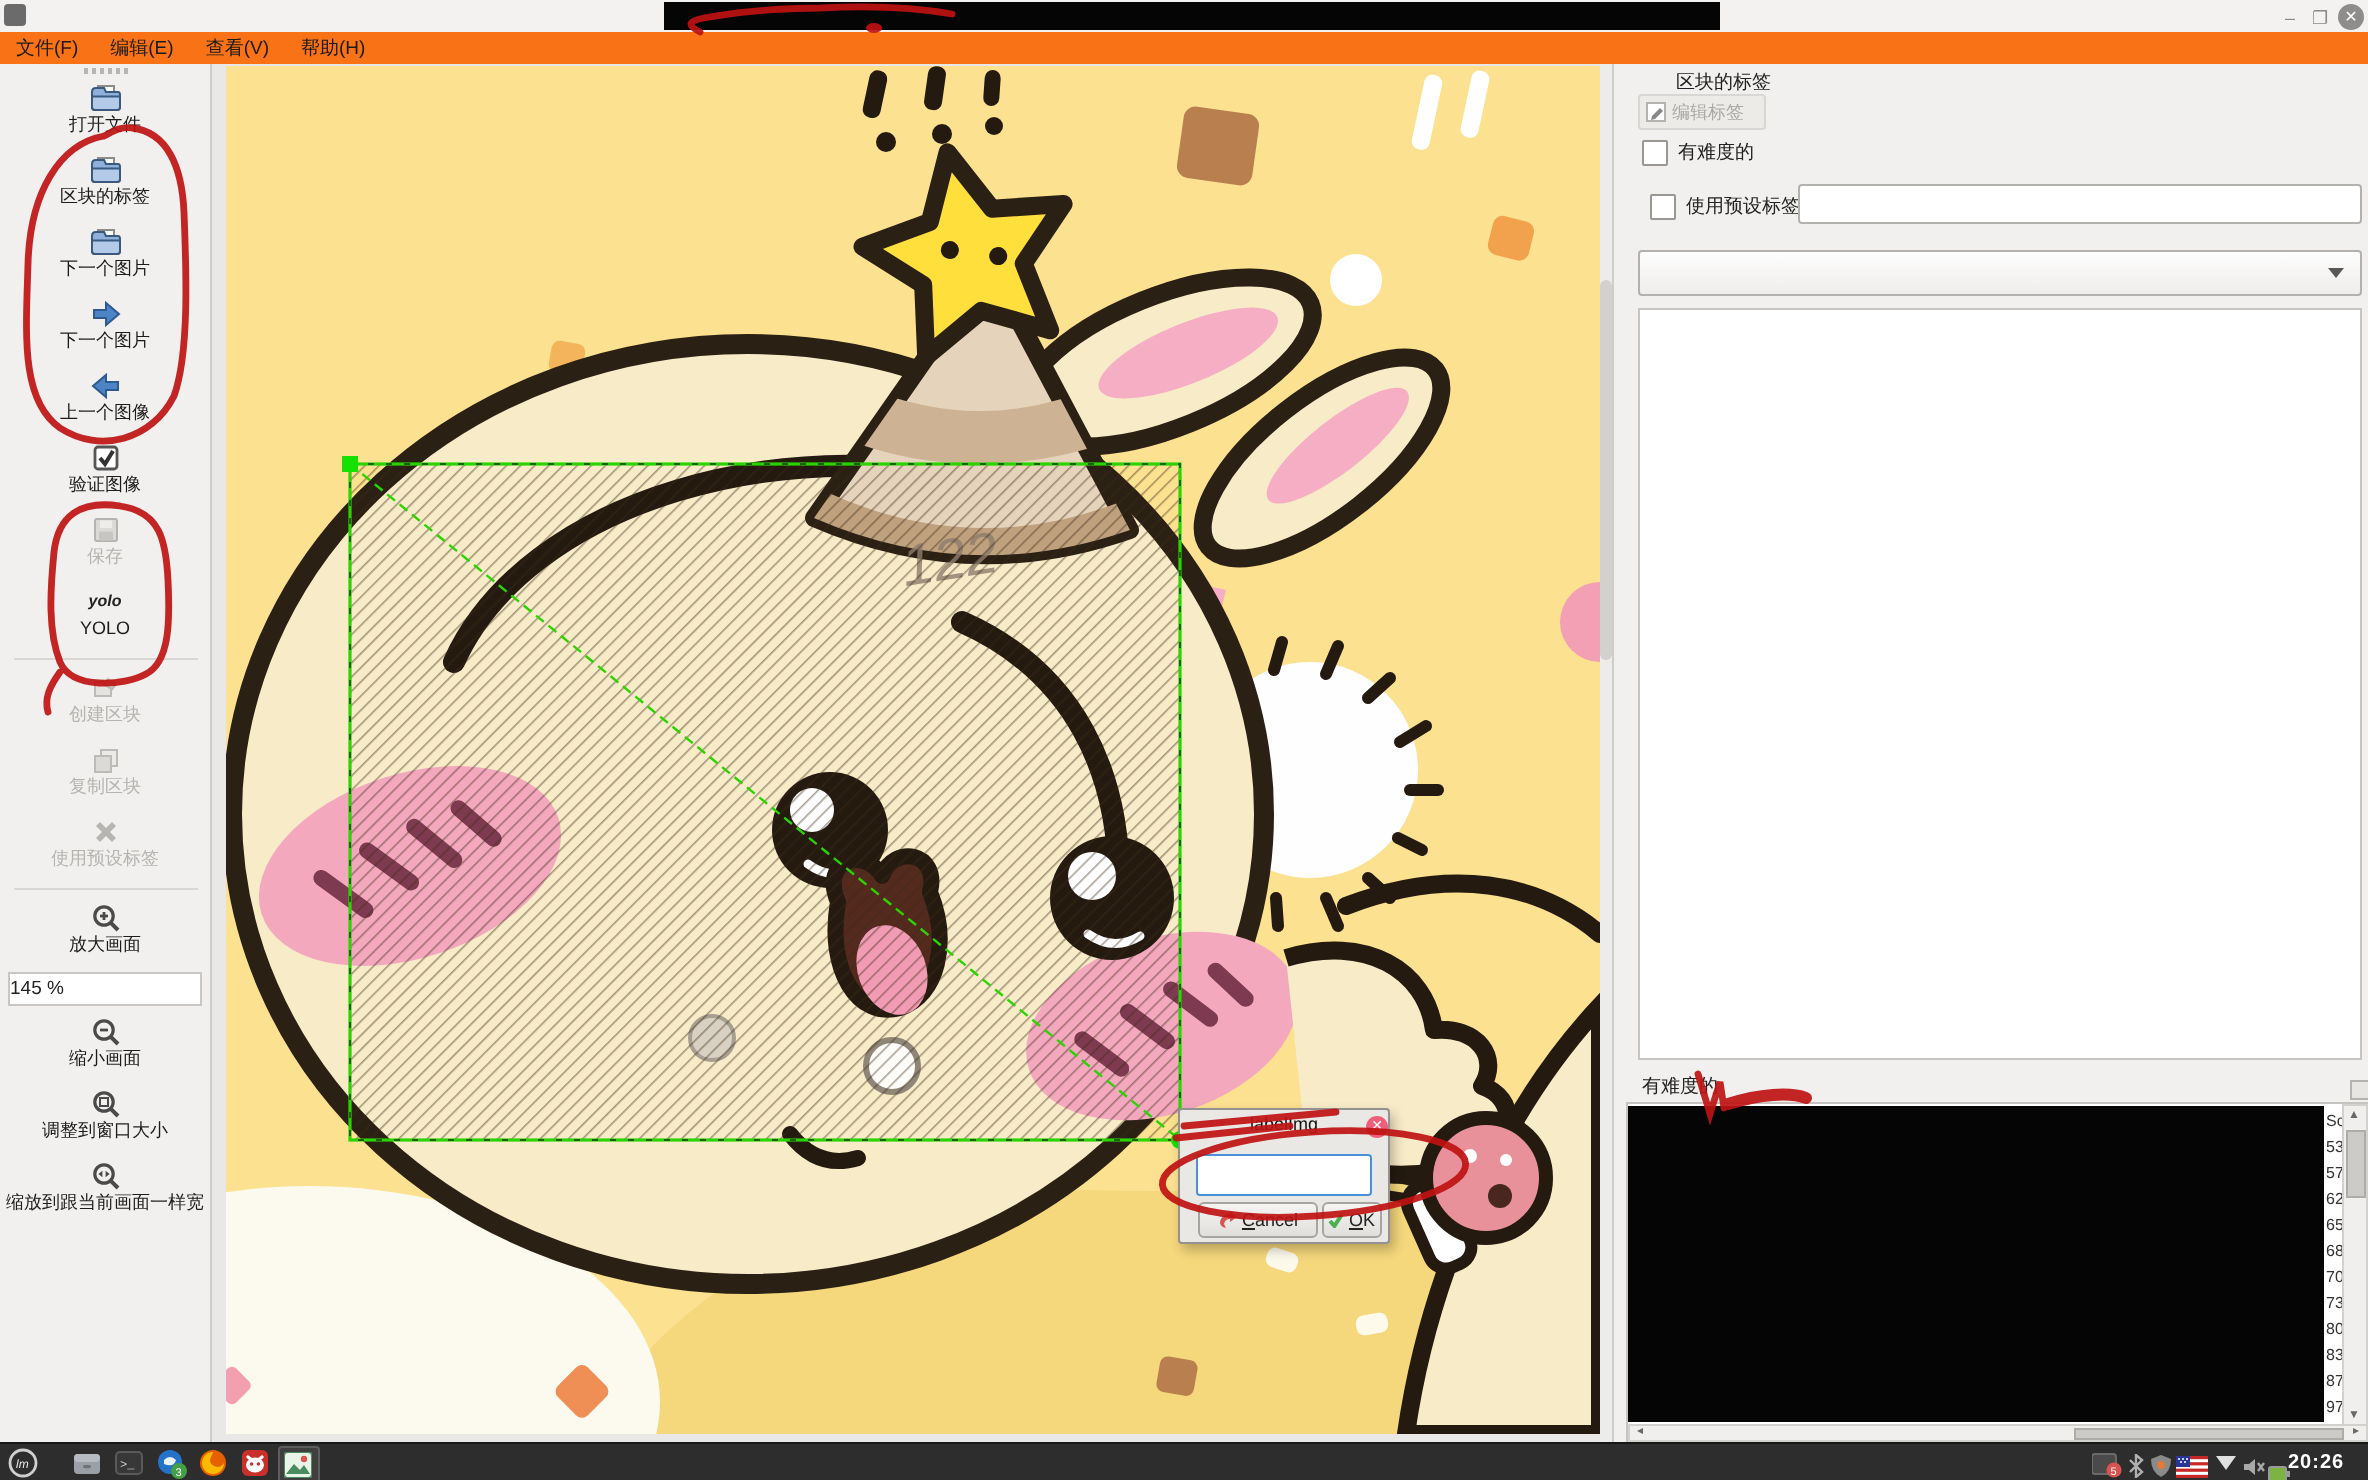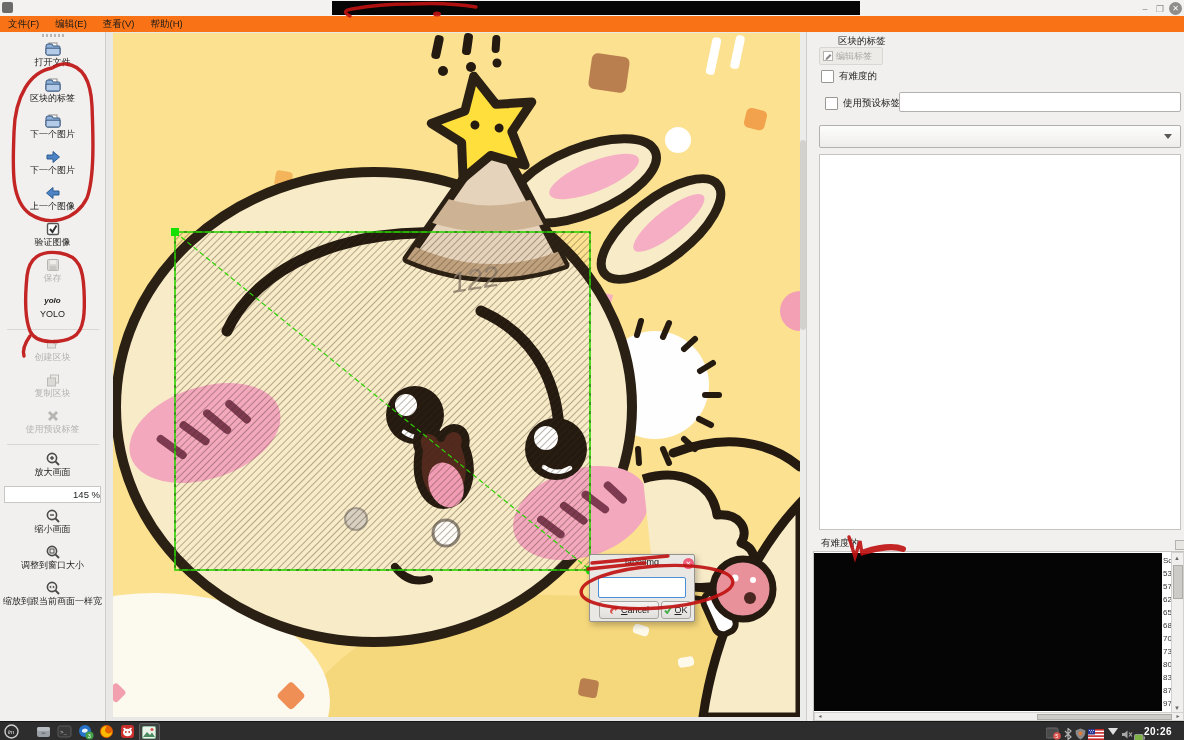--- a/index.html
+++ b/index.html
@@ -20,21 +20,21 @@
   #toolbar{left:0;top:32px;width:105px;height:689px;background:#f1f0ee;border-right:1px solid #cfcdca;
            display:flex;flex-direction:column;align-items:center;}
   #tb-handle{width:22px;height:3px;margin:2px 0 1px 0;
      background:repeating-linear-gradient(90deg,#b9b7b4 0 2px,transparent 2px 4px);}
   .tb-item{width:100%;height:32px;margin:2px 0;display:flex;flex-direction:column;align-items:center;justify-content:flex-start;}
   .tb-ico{height:17px;display:flex;align-items:center;}
   .tb-label{font-size:9px;line-height:11px;color:#1c1c1c;white-space:nowrap;}
   .tb-item.disabled .tb-label{color:#b6b4b1;}
   .tb-sep{width:92px;height:1px;background:#d9d7d4;margin:3px 0;}
   #zoom-box{width:95px;height:15px;margin:2px 0;background:#fff;border:1px solid #c9c7c4;
-            font-size:9.5px;text-align:right;line-height:15px;color:#222;}
+            font-size:9.5px;text-align:left;line-height:15px;color:#222;}
   .yolo-ico{font-size:8px;font-style:italic;font-weight:bold;color:#222;}
   
   #canvas{left:106px;top:32px;width:700px;height:689px;background:#e9e8e6;}
   #artwork{left:7px;top:1px;}
   #canvas-vscroll{left:694px;top:0;width:6px;height:689px;background:#ececea;}
   #canvas-vthumb{left:0;top:108px;width:6px;height:190px;background:#d3d1ce;border-radius:3px;}
   
   #panel{left:806px;top:32px;width:378px;height:689px;background:#f1f0ee;border-left:1px solid #cfcdca;font-size:9.5px;color:#222;}
   .chk{width:11px;height:11px;background:#fff;border:1px solid #999791;border-radius:1px;}
   .qt-input{background:#fff;border:1px solid #b3b1ae;border-radius:2px;font-size:9px;padding:0 3px;outline:none;

